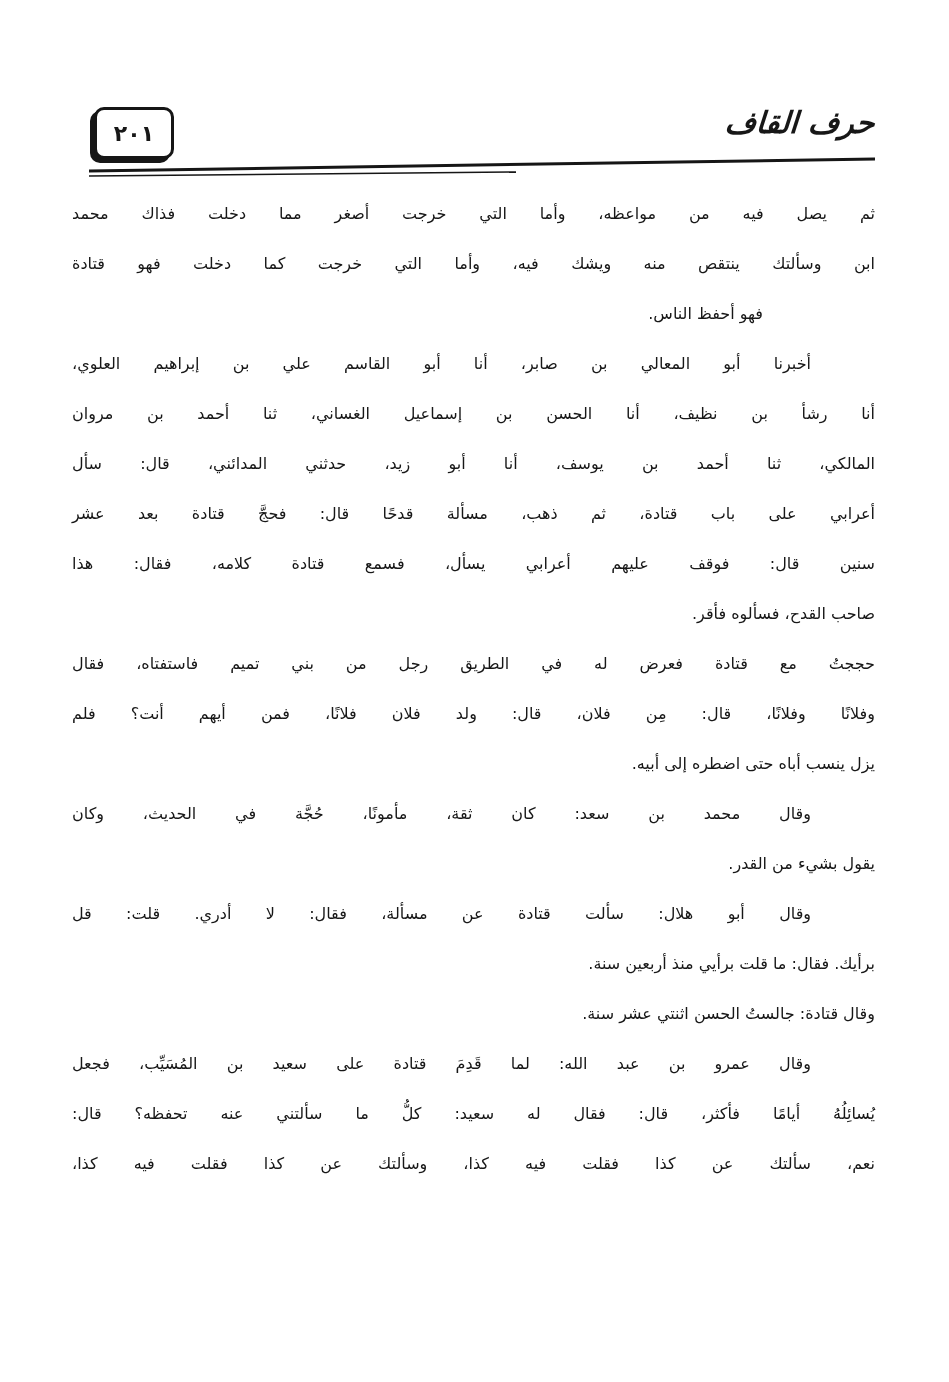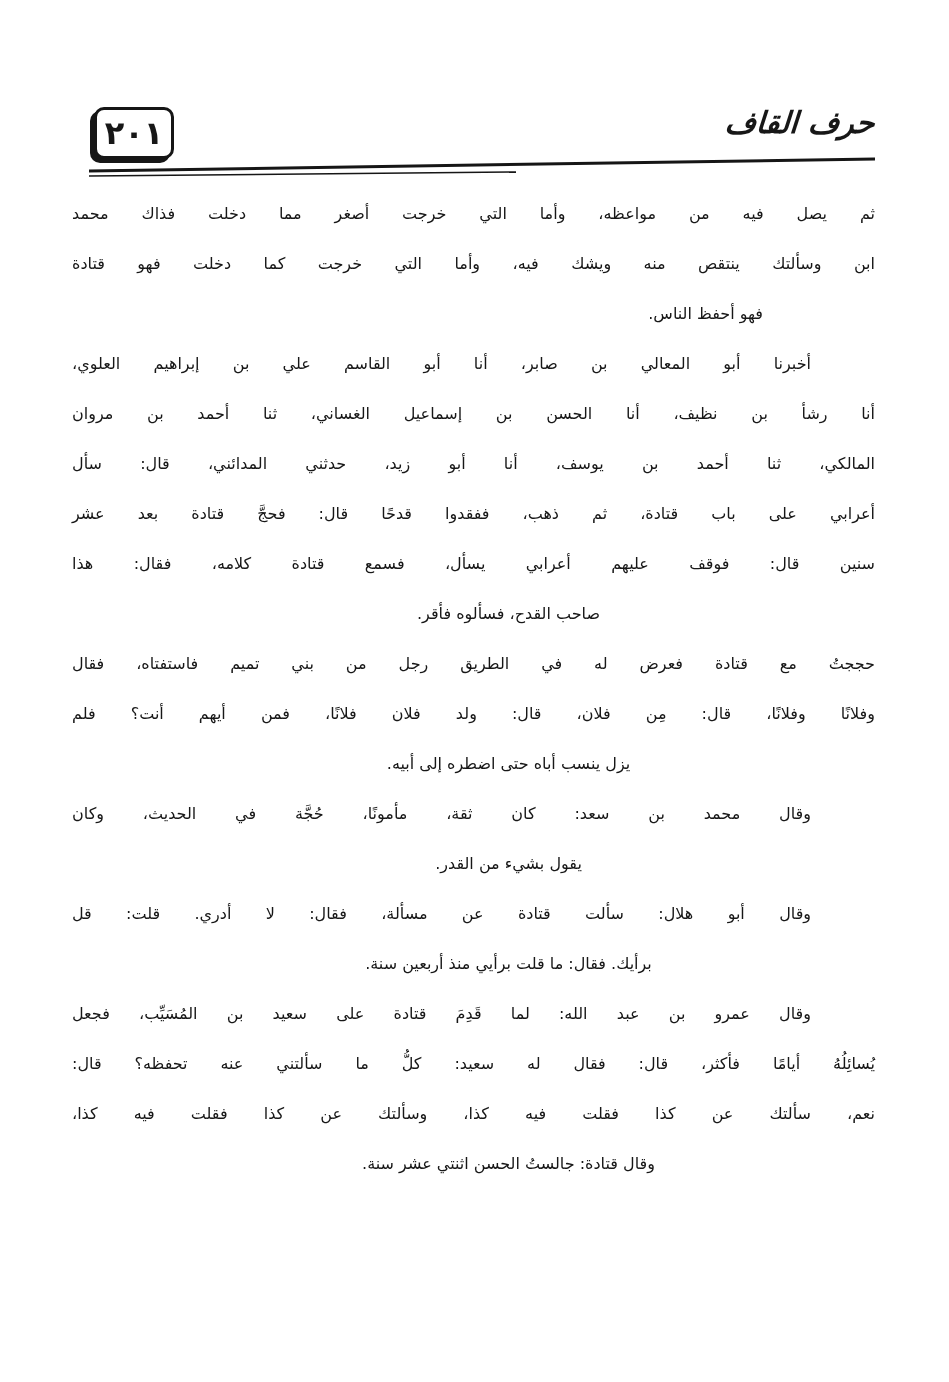--- a/index.html
+++ b/index.html
@@ -35,21 +35,21 @@
     top: 4px;
     width: 74px;
     height: 46px;
     border: 3px solid #161616;
     border-radius: 10px;
     box-shadow: -4px 4px 0 0 #161616;
     display: flex;
     align-items: center;
     justify-content: center;
     background: #ffffff;
-    font-size: 32px;
+    font-size: 22px;
     font-weight: bold;
     letter-spacing: 2px;
   }
   .header-title {
     position: absolute;
     right: 2px;
     top: 2px;
     font-size: 30px;
     font-weight: bold;
     font-style: italic;
@@ -78,21 +78,20 @@
   .line {
     white-space: nowrap;
   }
   .line.fill {
     white-space: normal;
     text-align: justify;
     text-align-last: justify;
   }
   .line.indent { padding-right: 64px; }
   .line.last-center {
-    text-align: center;
     padding-left: 70px; 
   }
   .line.last-right {
     text-align: right;
     padding-right: 112px;
   }
   .line.last-justify {
     white-space: normal;
     text-align: justify;
     text-align-last: justify;
@@ -118,40 +117,40 @@
   <main class="body-text" dir="rtl" lang="ar">
       <div class="para">
         <div class="line fill">ثم يصل فيه من مواعظه، وأما التي خرجت أصغر مما دخلت فذاك محمد</div>
         <div class="line fill">ابن وسألتك ينتقص منه ويشك فيه، وأما التي خرجت كما دخلت فهو قتادة</div>
         <div class="line last-right">فهو أحفظ الناس.</div>
       </div>
       <div class="para">
         <div class="line fill indent">أخبرنا أبو المعالي بن صابر، أنا أبو القاسم علي بن إبراهيم العلوي،</div>
         <div class="line fill">أنا رشأ بن نظيف، أنا الحسن بن إسماعيل الغساني، ثنا أحمد بن مروان</div>
         <div class="line fill">المالكي، ثنا أحمد بن يوسف، أنا أبو زيد، حدثني المدائني، قال: سأل</div>
-        <div class="line fill">أعرابي على باب قتادة، ثم ذهب، ففقدوا قدحًا قال: فحجَّ قتادة بعد عشر</div>
+        <div class="line fill">أعرابي على باب قتادة، ثم ذهب، مسألة قدحًا قال: فحجَّ قتادة بعد عشر</div>
         <div class="line fill">سنين قال: فوقف عليهم أعرابي يسأل، فسمع قتادة كلامه، فقال: هذا</div>
         <div class="line last-center">صاحب القدح، فسألوه فأقر.</div>
       </div>
       <div class="para">
         <div class="line fill">حججتُ مع قتادة فعرض له في الطريق رجل من بني تميم فاستفتاه، فقال</div>
         <div class="line fill">وفلانًا وفلانًا، قال: مِن فلان، قال: ولد فلان فلانًا، فمن أيهم أنت؟ فلم</div>
         <div class="line last-center">يزل ينسب أباه حتى اضطره إلى أبيه.</div>
       </div>
       <div class="para">
         <div class="line fill indent">وقال محمد بن سعد: كان ثقة، مأمونًا، حُجَّة في الحديث، وكان</div>
         <div class="line last-center">يقول بشيء من القدر.</div>
       </div>
       <div class="para">
         <div class="line fill indent">وقال أبو هلال: سألت قتادة عن مسألة، فقال: لا أدري. قلت: قل</div>
         <div class="line last-center">برأيك. فقال: ما قلت برأيي منذ أربعين سنة.</div>
       </div>
       <div class="para">
+        <div class="line last-center">وقال قتادة: جالستُ الحسن اثنتي عشر سنة.</div>
+      </div>
+      <div class="para">
         <div class="line fill indent">وقال عمرو بن عبد الله: لما قَدِمَ قتادة على سعيد بن المُسَيِّب، فجعل</div>
         <div class="line fill">يُسائِلُهُ أيامًا فأكثر، قال: فقال له سعيد: كلُّ ما سألتني عنه تحفظه؟ قال:</div>
         <div class="line last-justify">نعم، سألتك عن كذا فقلت فيه كذا، وسألتك عن كذا فقلت فيه كذا،</div>
-      </div>
-      <div class="para">
-        <div class="line last-center">وقال قتادة: جالستُ الحسن اثنتي عشر سنة.</div>
       </div>
     </main>
 
 </div>
 
 </body></html>

